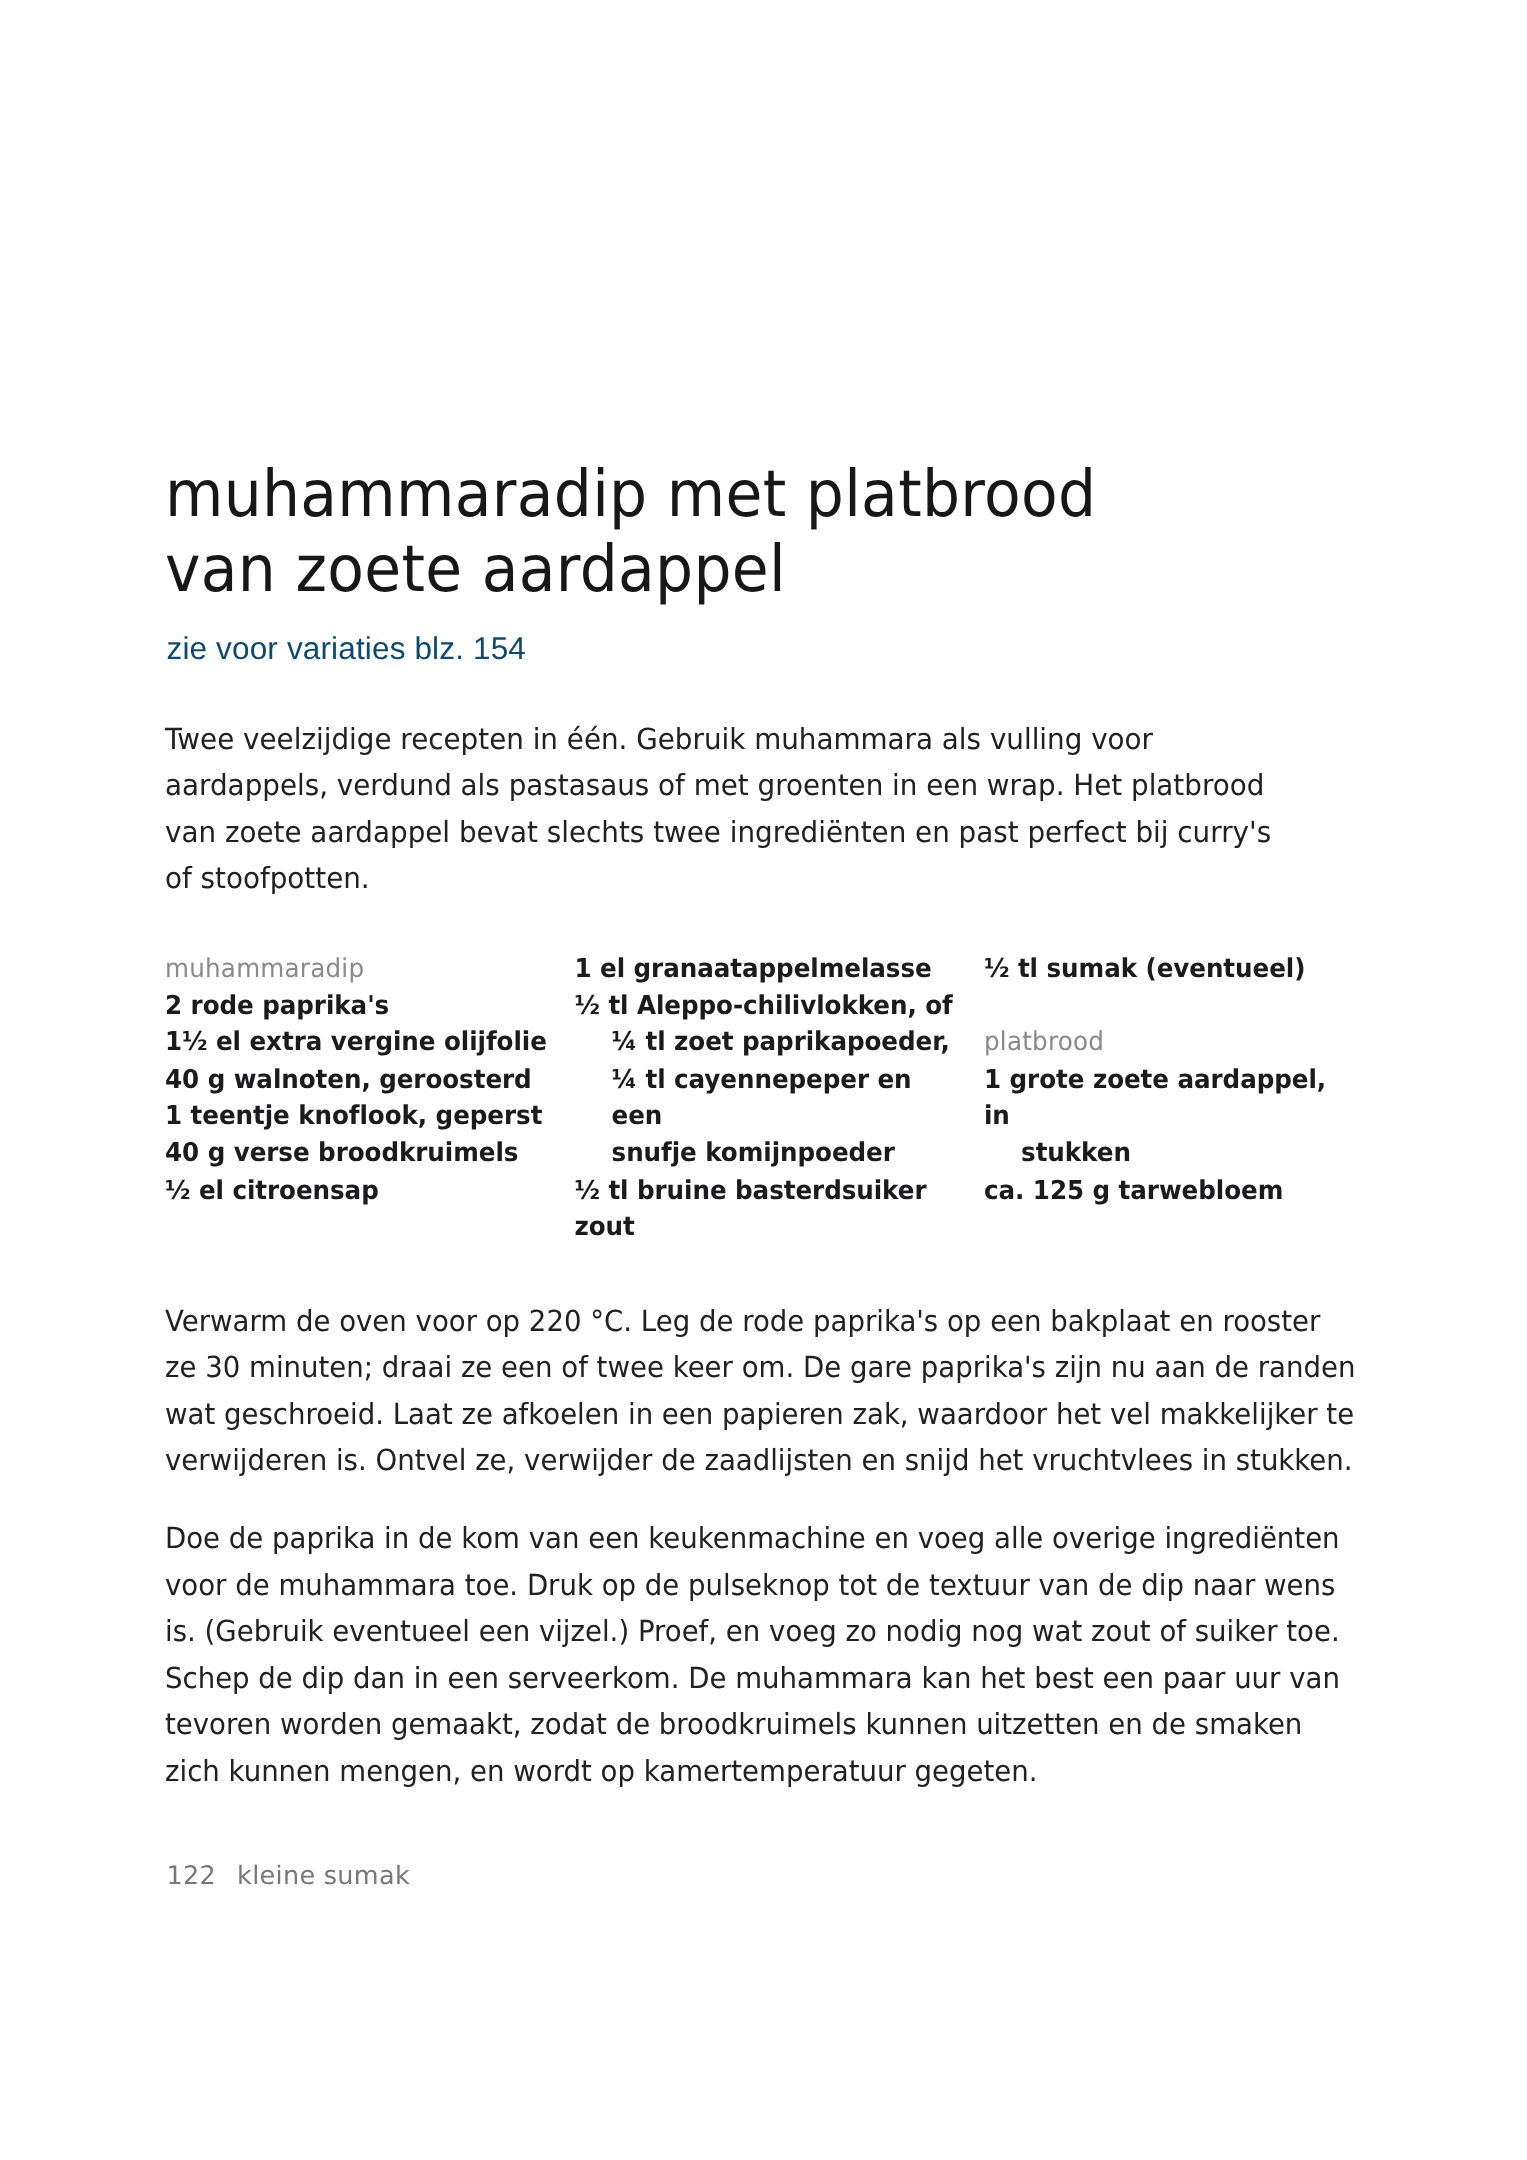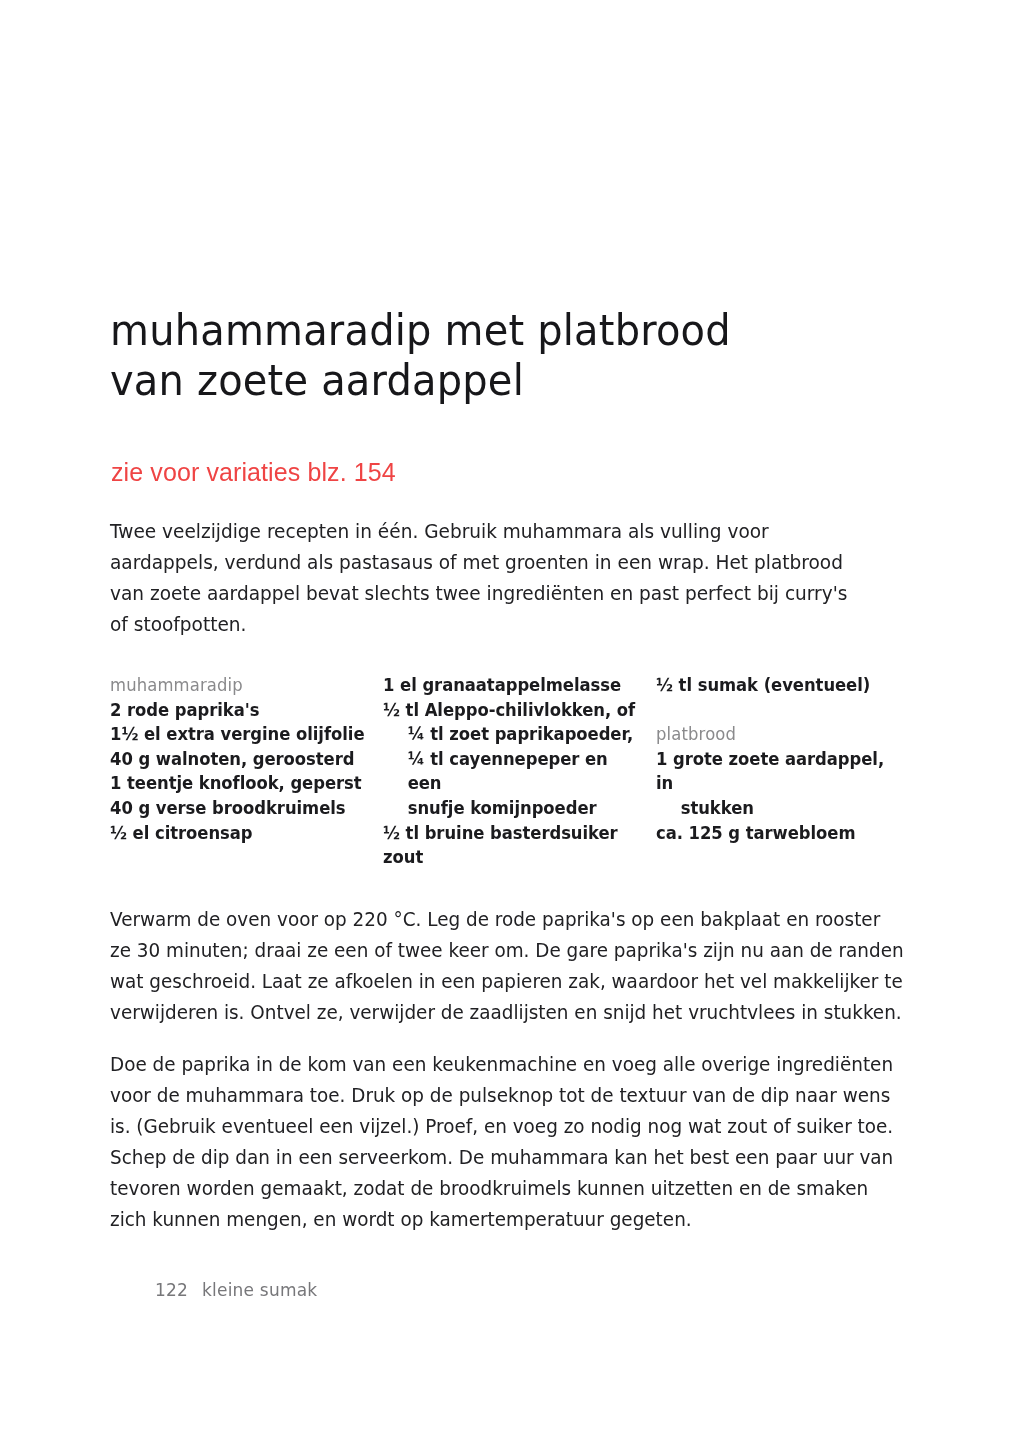--- a/index.html
+++ b/index.html
@@ -40,24 +40,24 @@
     color: #17171a;
     margin: 0;
     transform: scaleX(0.93);
     transform-origin: left top;
     white-space: pre-line;
   }
 
   .subtitle {
     font-family: "Liberation Sans", sans-serif;
     font-weight: 400;
-    font-size: 25px;
+    font-size: 21px;
     line-height: 22px;
-    color: #ef4444;
-    margin: 56px 0 0 1px;
+    color: #0c4a6e;
+    margin: 17px 0 0 1px;
     letter-spacing: 0.1px;
   }
 
   
   .intro {
     font-family: "DejaVu Sans", sans-serif;
     font-weight: 400;
     font-size: 19.4px;
     line-height: 31px;
     color: #212124;
@@ -124,21 +124,20 @@
     line-height: 22px;
     color: #77777a;
     margin: 44px 0 0 1px;
     letter-spacing: 0.2px;
   }
   .footer .page-num {
     margin-right: 14px;
   }
   .footer-row {
     display: flex;
-    margin-left: 44px;
   }
 </style>
 </head>
 <body>
 
 <div class="page">
   <div class="content">
 
     <h1 class="recipe-title">muhammaradip met platbrood
 van zoete aardappel</h1>

